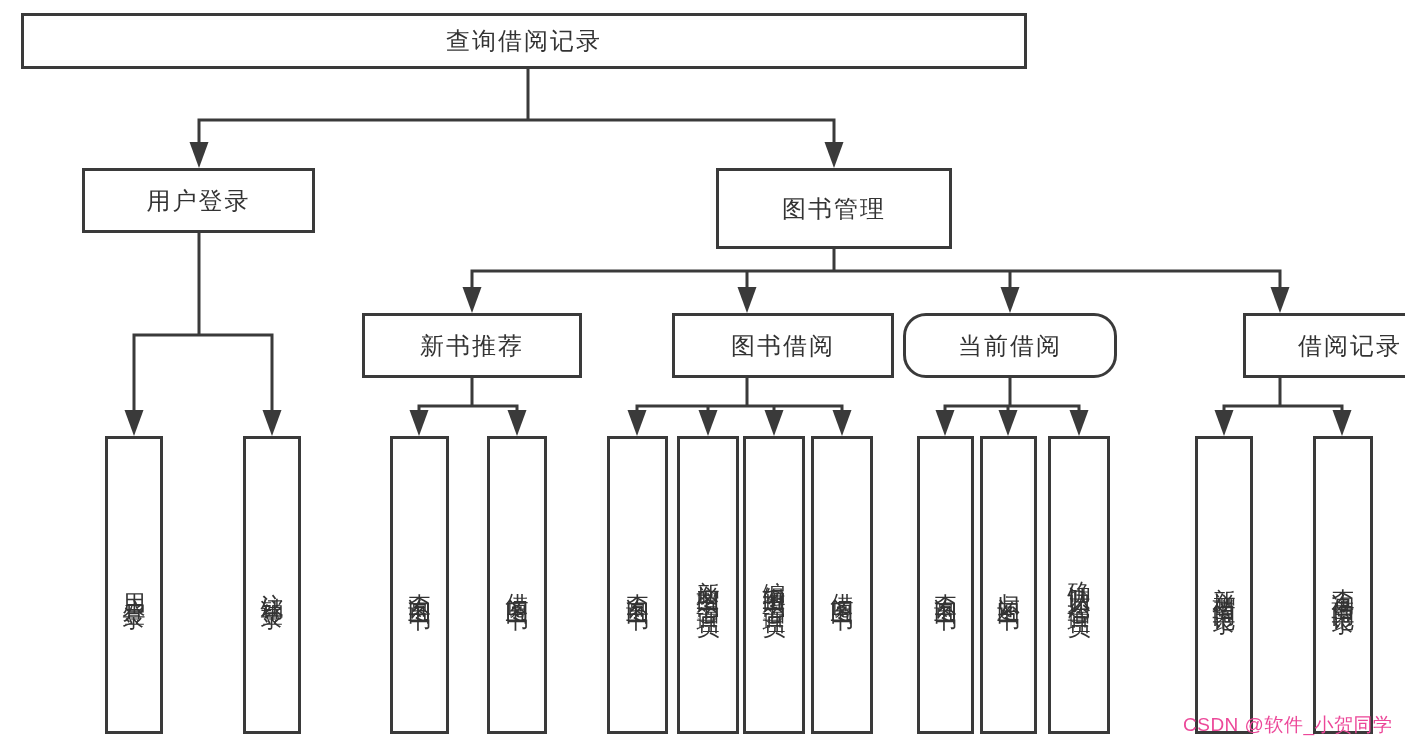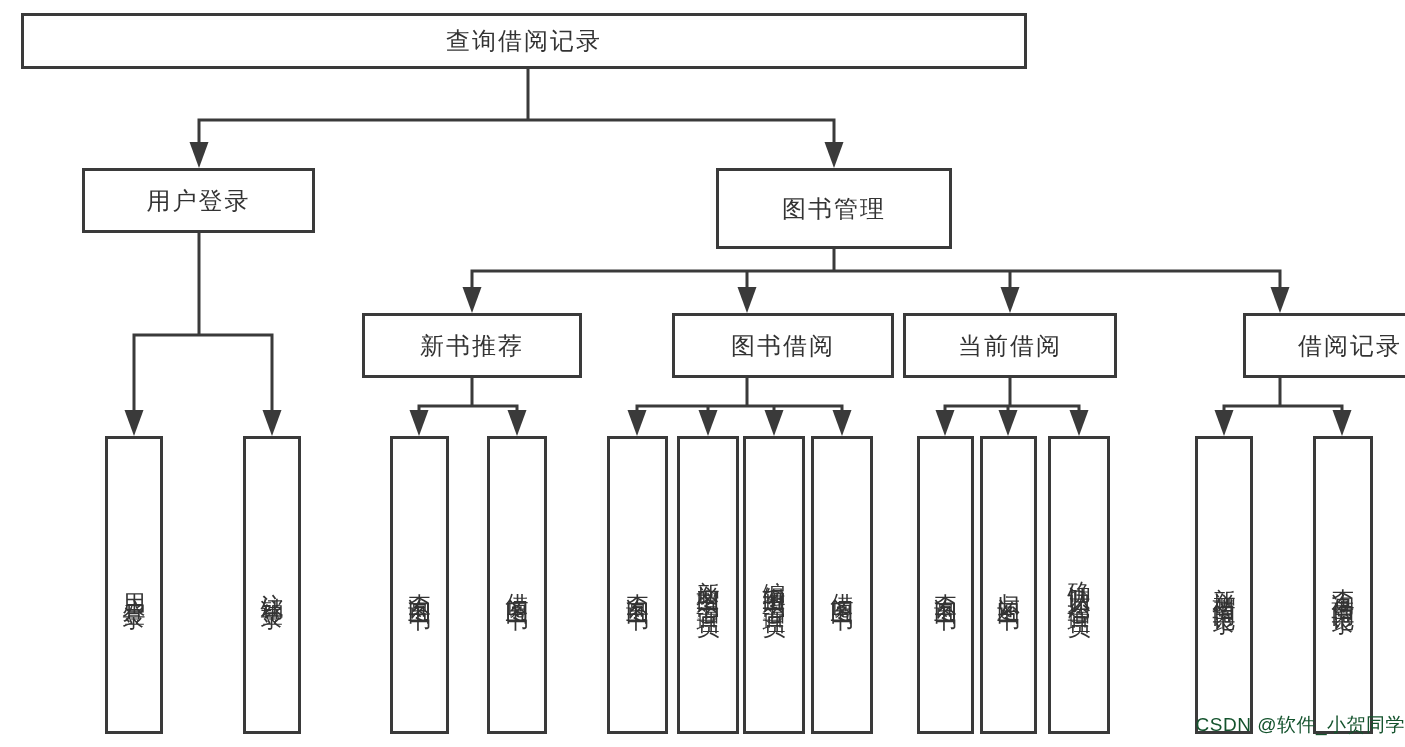--- a/index.html
+++ b/index.html
@@ -43,23 +43,23 @@
     font-size: 23px;
     letter-spacing: 5px;
     line-height: 1;
     white-space: nowrap;
   }
   #watermark {
     position: absolute;
     left: 1183px;
     top: 712px;
     width: 222px;
-    text-align: right;
+    text-align: left;
     font-size: 19px;
-    color: #14532d;
+    color: #ec4899;
     letter-spacing: 0.5px;
     white-space: nowrap;
     z-index: 3;
     pointer-events: none;
   }
 </style>
 </head>
 <body>
 
 <div id="stage">
@@ -131,21 +131,21 @@
   <div class="node h" style="left:716px; top:168px; width:236px; height:81px;">
     <span>图书管理</span>
   </div>
 
   <div class="node h" style="left:362px; top:313px; width:220px; height:65px;">
     <span>新书推荐</span>
   </div>
   <div class="node h" style="left:636px; top:313px; width:222px; height:65px;margin-left:36px;">
     <span>图书借阅</span>
   </div>
-  <div class="node h" style="left:903px; top:313px; width:214px; height:65px;">
+  <div class="node h" style="left:903px; top:313px; width:214px; height:65px;border-radius:23px;">
     <span>当前借阅</span>
   </div>
   <div class="node h" style="left:1243px; top:313px; width:214px; height:65px;">
     <span>借阅记录</span>
   </div>
 
   <div class="node v" style="left:105px; top:436px; width:58px; height:298px;">
     <span>用户登录</span>
   </div>
   <div class="node v" style="left:243px; top:436px; width:58px; height:298px;">

